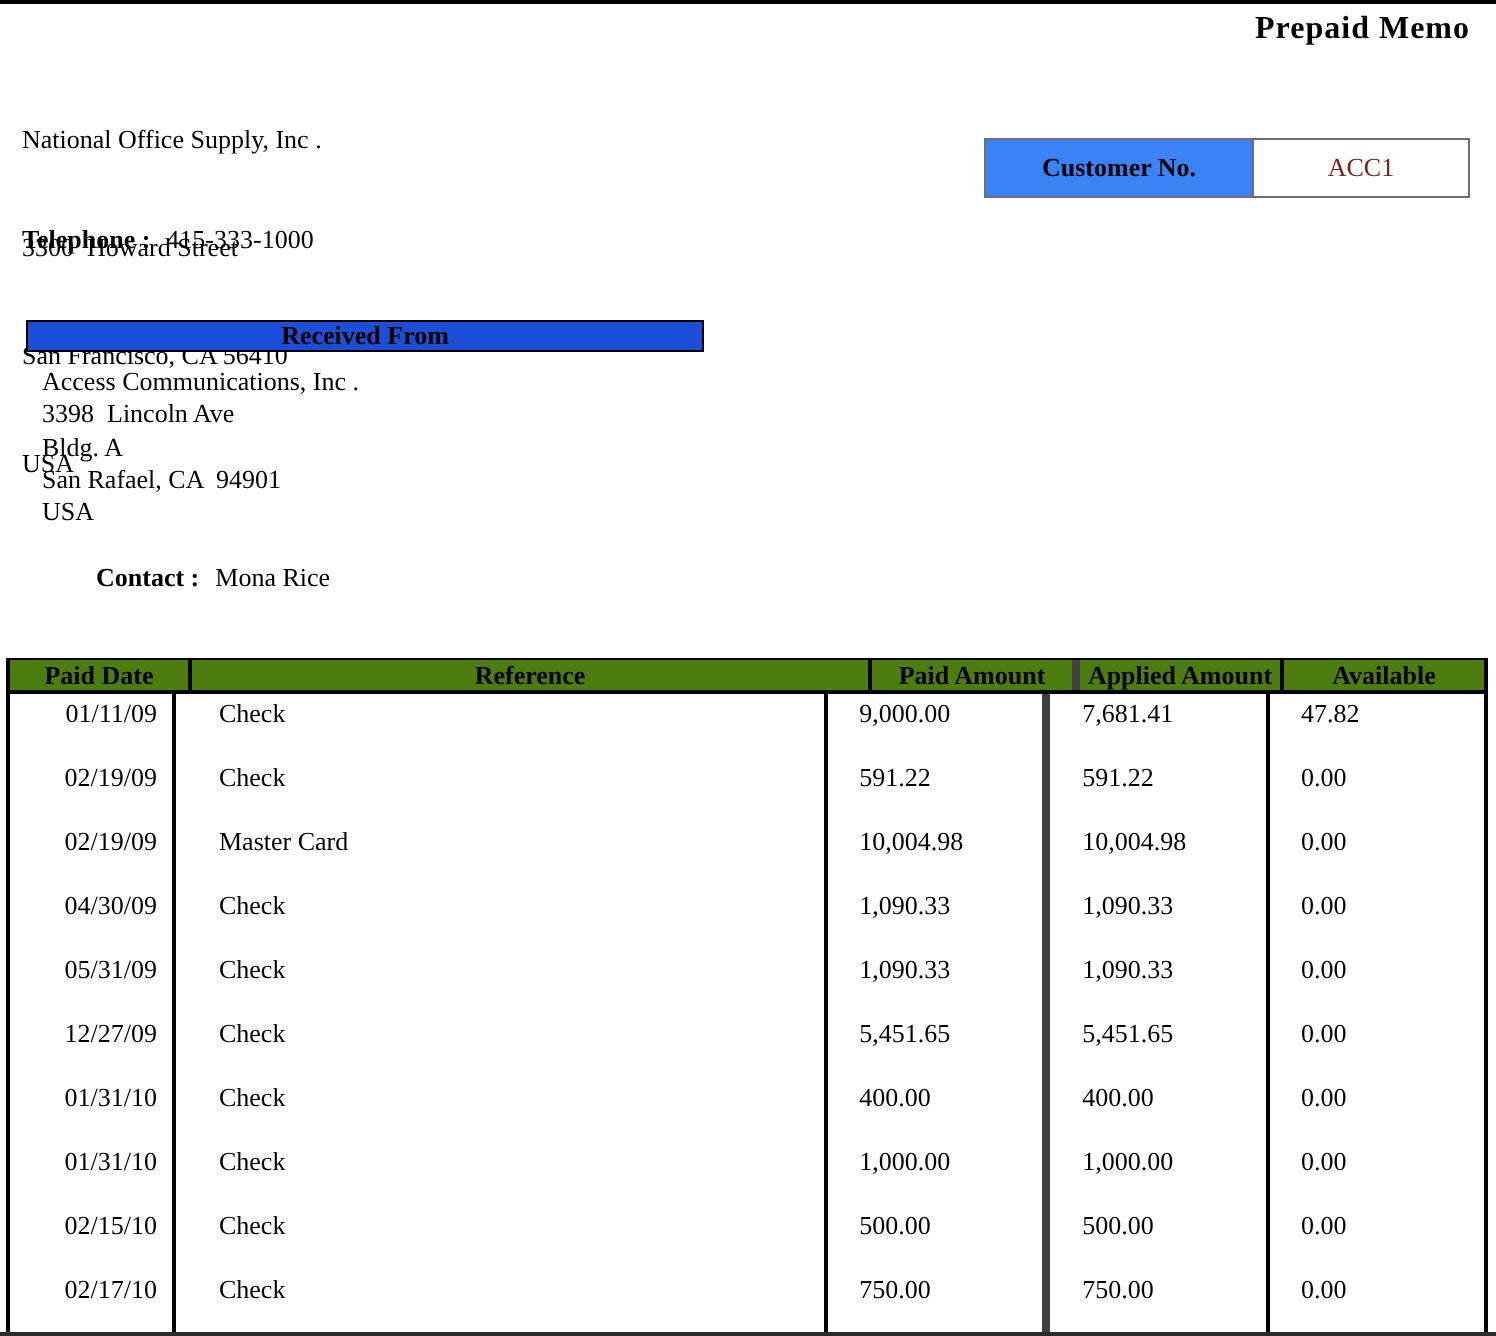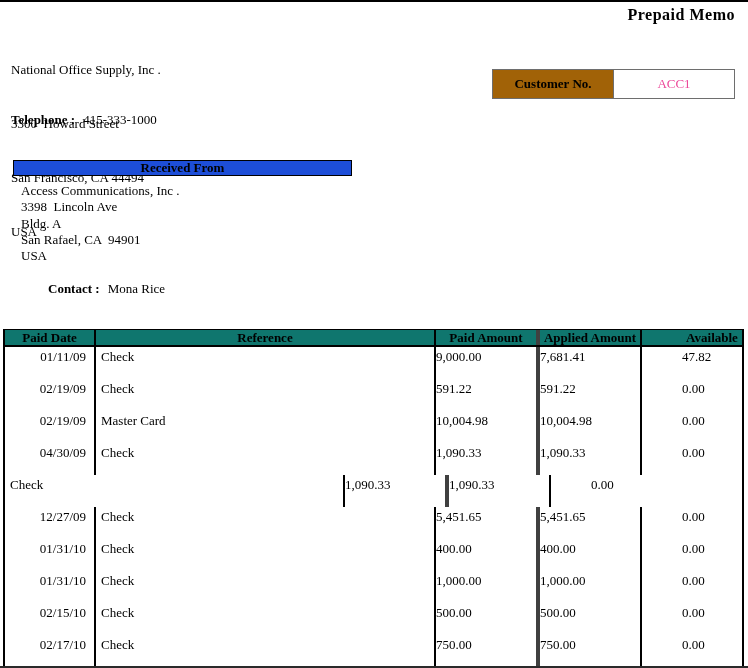--- a/index.html
+++ b/index.html
@@ -14,61 +14,61 @@
   .company{left:11px;top:23px;font-size:13px;line-height:18px;white-space:pre;}
   .company .name{white-space:pre;text-align:right;}
   .phone-line{left:11px;top:110px;font-size:13px;}
   .lbl{font-weight:bold;}
   .lbl-val{margin-left:8px;}
   
   .title{top:4px;right:13px;font-size:16px;font-weight:bold;letter-spacing:0.5px;}
   
   .cust-box{left:492px;top:67px;width:243px;height:30px;border:1px solid #6e6e6e;
     box-sizing:border-box;display:flex;font-size:13px;}
-  .cust-label{width:121px;background:#a16207;border-right:1px solid #6e6e6e;
+  .cust-label{width:134px;background:#3b82f6;border-right:1px solid #6e6e6e;
     display:flex;align-items:center;justify-content:center;font-weight:bold;box-sizing:border-box;}
-  .cust-value{flex:1;display:flex;align-items:center;justify-content:center;color:#ec4899;font-family:Liberation Serif, serif;}
+  .cust-value{flex:1;display:flex;align-items:center;justify-content:center;color:#7f1d1d;font-family:Liberation Serif, serif;}
   
   .recv-header{left:13px;top:158px;width:339px;height:16px;background:#1d4ed8;
     border:1px solid #000;box-sizing:border-box;text-align:center;
     font-weight:bold;font-size:13px;line-height:14px;}
   .recv-block{left:21px;top:181px;font-size:13px;line-height:16.3px;}
   .recv-block .line{white-space:pre;}
   .contact-line{padding-left:14px;}
   
   .ptable{left:3px;top:327px;width:741px;height:341px;box-sizing:border-box;
     border-top:1px solid #000;border-left:2px solid #000;border-right:2px solid #000;
     display:flex;flex-direction:column;}
-  .thead{display:flex;height:17px;background:#0f766e;border-bottom:2px solid #000;
+  .thead{display:flex;height:17px;background:#4d7c0f;border-bottom:2px solid #000;
     font-weight:bold;font-size:13px;box-sizing:border-box;flex:0 0 auto;}
   .thead .hcell{display:flex;align-items:center;justify-content:center;
     box-sizing:border-box;}
   .tbody{display:flex;flex-direction:column;flex:1 1 auto;}
-  .trow{display:flex;height:32px;flex:0 0 auto;font-size:13px;}
+  .trow{display:flex;height:32px;flex:0 0 auto;font-size:13px;gap:16px;}
   .trow-filler{display:flex;flex:1 1 auto;}
   .cell{box-sizing:border-box;padding-top:2px;white-space:pre;}
   .cw1{width:91px;border-right:2px solid #000;}
   .cw2{width:340px;border-right:2px solid #000;}
   .cw3{width:104px;border-right:4px solid #404040;}
   .cw4{width:102px;border-right:2px solid #000;}
-  .cw5{width:100px;padding-left:40px;}
+  .cw5{width:100px;}
   .c-date{text-align:right;padding-right:8px;}
   .c-ref{text-align:left;padding-left:5px;}
   .c-num{text-align:left;padding-right:8px;}
   .fill-cell{padding:0;height:auto;}
   
   .bottom-line{left:0;right:0;bottom:0;height:2px;background:#2a2a2a;}
 </style>
 </head>
 <body>
 
 <div class="abs company">
   <div class="name">National Office Supply, Inc .</div>
   <div class="addr-line">3300  Howard Street</div>
-  <div class="addr-line">San Francisco, CA 44494</div>
+  <div class="addr-line">San Francisco, CA 56410</div>
   <div class="addr-line">USA</div>
 </div>
 <div class="abs phone-line">
   <span class="lbl">Telephone :</span><span class="lbl-val">415-333-1000</span>
 </div>
 
 <div class="abs title">Prepaid Memo</div>
 
 <div class="abs cust-box">
   <div class="cust-label">Customer No.</div>
@@ -122,20 +122,21 @@
     <div class="cell cw5 c-num">0.00</div>
   </div>
       <div class="trow">
     <div class="cell cw1 c-date">04/30/09</div>
     <div class="cell cw2 c-ref">Check</div>
     <div class="cell cw3 c-num">1,090.33</div>
     <div class="cell cw4 c-num">1,090.33</div>
     <div class="cell cw5 c-num">0.00</div>
   </div>
       <div class="trow">
+    <div class="cell cw1 c-date">05/31/09</div>
     <div class="cell cw2 c-ref">Check</div>
     <div class="cell cw3 c-num">1,090.33</div>
     <div class="cell cw4 c-num">1,090.33</div>
     <div class="cell cw5 c-num">0.00</div>
   </div>
       <div class="trow">
     <div class="cell cw1 c-date">12/27/09</div>
     <div class="cell cw2 c-ref">Check</div>
     <div class="cell cw3 c-num">5,451.65</div>
     <div class="cell cw4 c-num">5,451.65</div>

